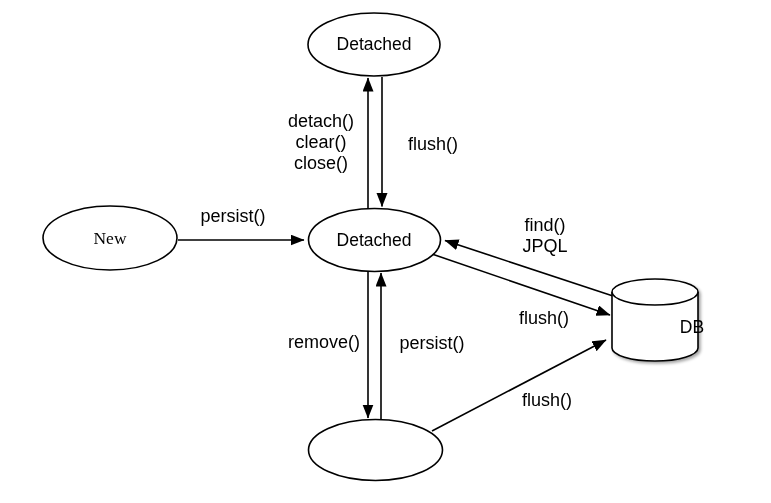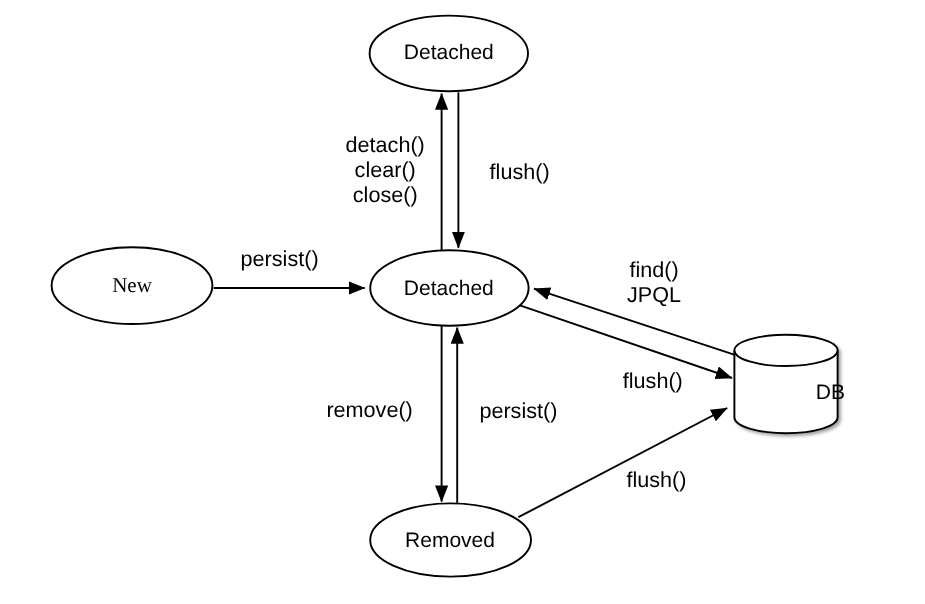--- a/index.html
+++ b/index.html
@@ -57,28 +57,27 @@
 
     <g class="cyl-shadow">
       <path class="shape" d="M612,292 v56 a43,13 0 0,0 86,0 v-56"></path>
       <ellipse class="shape" cx="655" cy="292" rx="43" ry="13"></ellipse>
     </g>
   </svg>
 
   <div class="node-lbl" style="left:374px;top:44px;">Detached</div>
   <div class="node-lbl" style="left:110px;top:238px;font-family:Liberation Serif, serif;">New</div>
   <div class="node-lbl" style="left:374px;top:240px;">Detached</div>
-  <div class="node-lbl" style="left:375px;top:450px;">Removed</div>
   <div class="node-lbl" style="left:692px;top:327px;">DB</div>
 
   <div class="lbl" style="left:321px;top:142px;">detach()
 clear()
 close()</div>
   <div class="lbl" style="left:433px;top:144px;">flush()</div>
   <div class="lbl" style="left:233px;top:216px;">persist()</div>
   <div class="lbl" style="left:545px;top:236px;">find()
 JPQL</div>
   <div class="lbl" style="left:544px;top:318px;">flush()</div>
-  <div class="lbl" style="left:308px;top:342px;">remove()</div>
+  <div class="lbl" style="left:324px;top:342px;">remove()</div>
   <div class="lbl" style="left:432px;top:343px;">persist()</div>
   <div class="lbl" style="left:547px;top:400px;">flush()</div>
 
 </div>
 
 </body></html>

